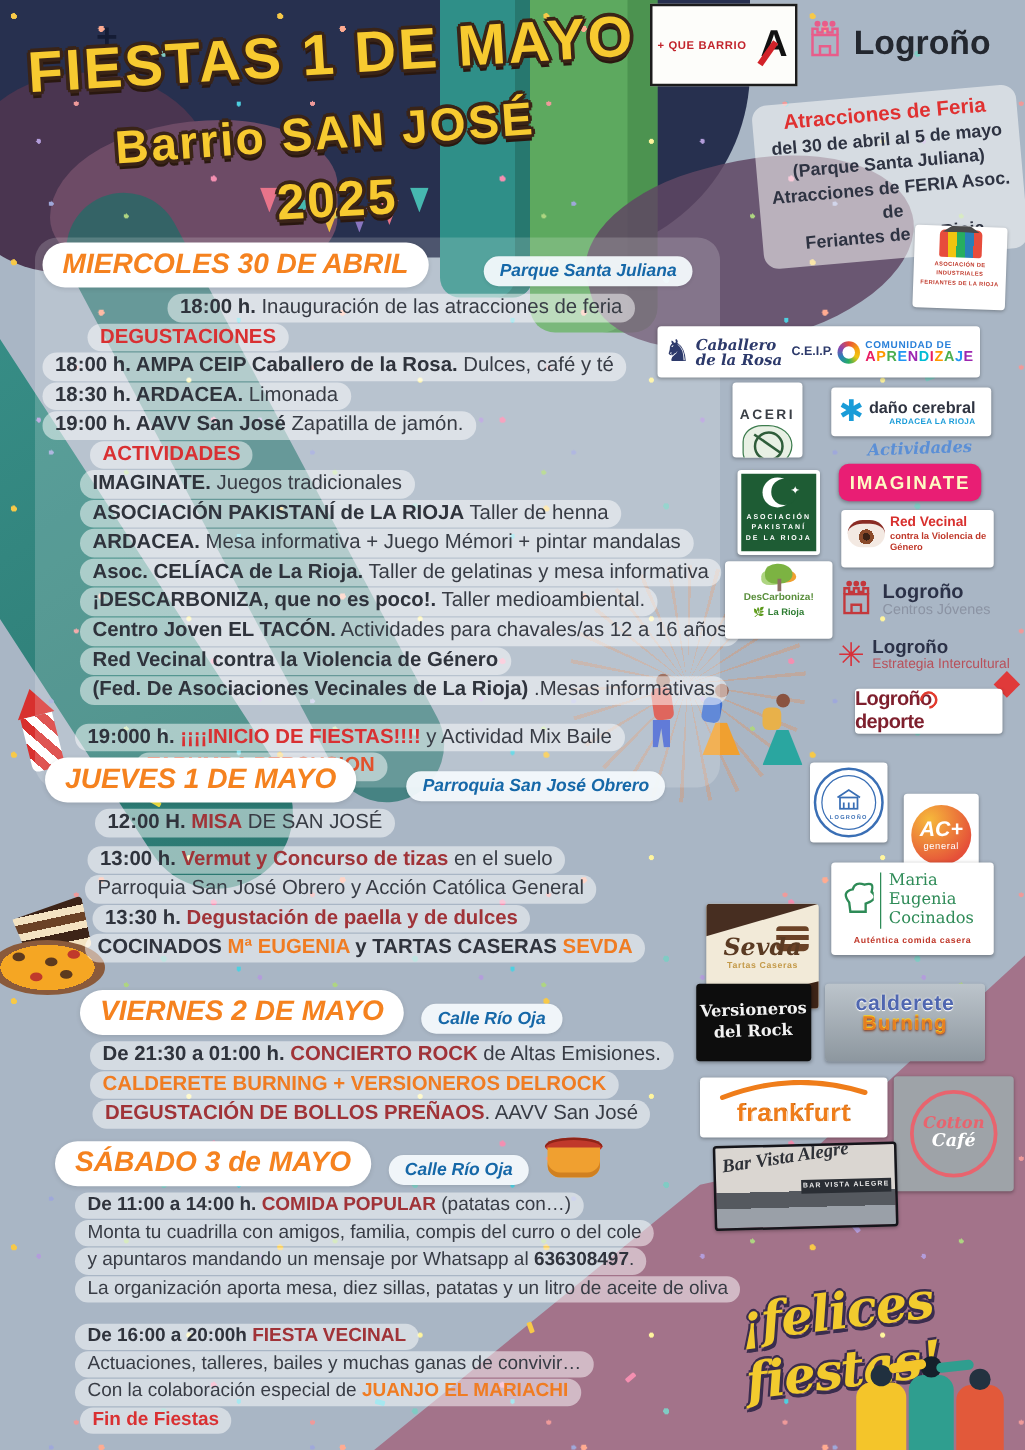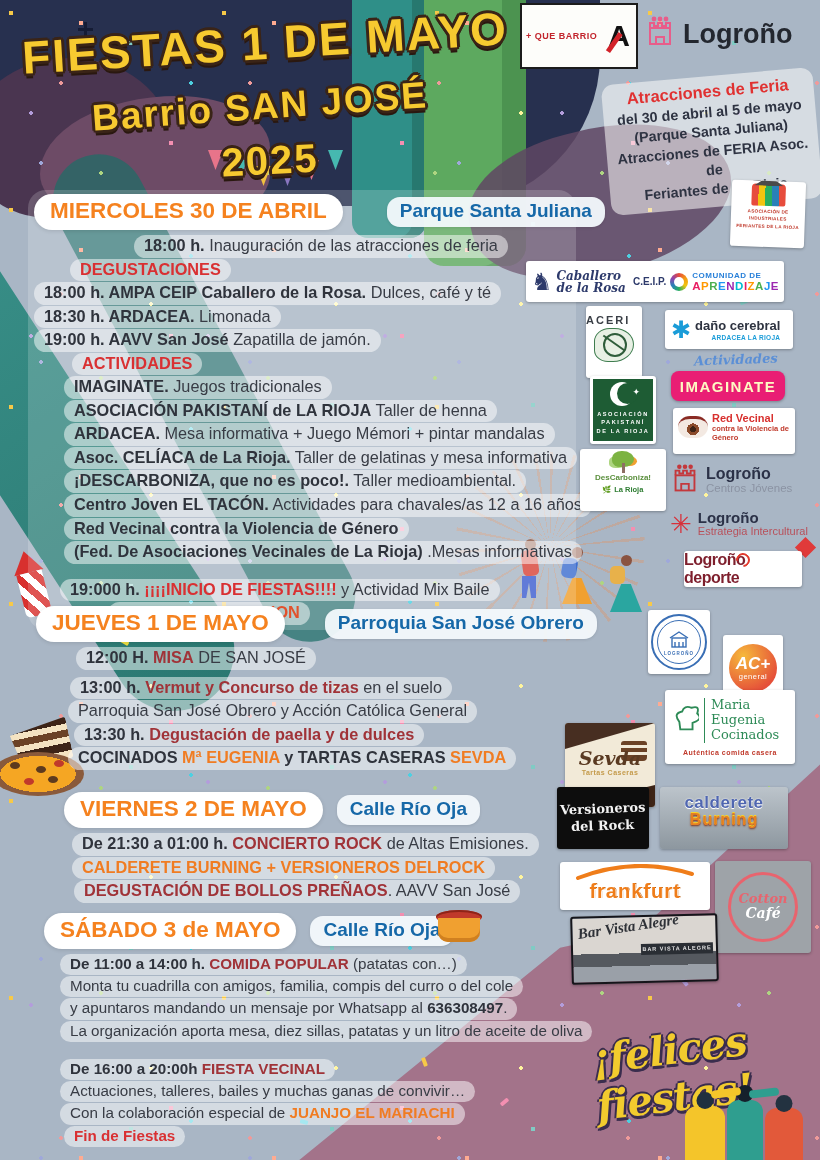--- a/index.html
+++ b/index.html
@@ -44,23 +44,23 @@
   .qb-a{position:relative;font-size:30px;font-weight:900;color:#111;line-height:1;margin-right:2px;}
   .qb-a:after{content:"";position:absolute;left:2px;bottom:-2px;width:22px;height:5px;background:#d22229;transform:rotate(-55deg);transform-origin:left bottom;}
   .lg-logrono-top{position:absolute;left:645px;top:16px;z-index:6;display:flex;align-items:center;gap:8px;}
   .logrono-word{font-size:27px;font-weight:700;color:#23272f;}
   .atracciones{position:absolute;left:606px;top:76px;width:212px;z-index:6;transform:rotate(-5deg);
     background:rgba(252,252,250,.55);border-radius:12px;padding:6px 6px 8px;box-sizing:border-box;text-align:center;}
   .atr-title{color:#e03131;font-weight:800;font-size:16.5px;margin-bottom:2px;}
   .atr-line{color:#2e3342;font-weight:600;font-size:14.3px;line-height:1.35;}
   
   .sec{position:absolute;z-index:5;}
-  .sec-head{display:flex;align-items:center;margin-bottom:5px;}
+  .sec-head{display:flex;align-items:flex-end;margin-bottom:5px;font-style:italic;}
   .day-pill{display:inline-block;background:#fff;border-radius:18px;padding:4px 16px 6px;color:#f5821f;font-weight:800;font-size:22.5px;box-shadow:0 1px 4px rgba(0,0,0,.12);white-space:nowrap;}
-  .venue-pill{display:inline-block;background:rgba(243,249,252,.95);border-radius:13px;padding:3px 13px 5px;color:#1668a8;font-weight:800;font-size:19px;box-shadow:0 1px 3px rgba(0,0,0,.1);white-space:nowrap;}
+  .venue-pill{display:inline-block;background:rgba(243,249,252,.95);border-radius:13px;padding:3px 13px 5px;color:#1668a8;font-weight:800;font-size:14px;box-shadow:0 1px 3px rgba(0,0,0,.1);white-space:nowrap;}
   .sec-head .venue-pill{margin-left:14px;margin-bottom:1px;}
   #sec-0 .sec-head .venue-pill{margin-left:44px;}
   #sec-1 .sec-head .venue-pill{margin-left:40px;}
   .line{display:table;background:rgba(255,255,255,.5);border-radius:12px;padding:1px 10px 2px;margin-bottom:1px;white-space:nowrap;font-size:16.3px;line-height:1.2;}
   #sec-3 .line{font-size:15.2px;}
   .venue-row{margin:2px 0;}
   .s-n{color:#383c45;}
   .s-b{color:#2f333c;font-weight:700;}
   .s-r{color:#d93032;font-weight:700;}
   .s-or{color:#e2512c;font-weight:700;}
@@ -74,21 +74,21 @@
   .logo{position:absolute;z-index:6;background:#fff;border-radius:3px;box-shadow:0 1px 3px rgba(0,0,0,.3);overflow:hidden;box-sizing:border-box;}
   .lg-ceip{left:526px;top:261px;width:258px;height:41px;display:flex;align-items:center;gap:4px;padding:2px 5px;}
   .ceip-knight{font-size:24px;color:#2d3a6b;line-height:1;}
   .ceip-script{font-family:"DejaVu Serif",serif;font-style:italic;font-weight:700;color:#2d3a6b;font-size:12px;line-height:1;}
   .ceip-ceip{color:#2d3a6b;font-weight:800;font-size:10px;}
   .ceip-circle{width:18px;height:18px;border-radius:50%;background:conic-gradient(#e74c3c,#f39c12,#f1c40f,#27ae60,#2980b9,#8e44ad,#e74c3c);flex:none;position:relative;}
   .ceip-circle:after{content:"";position:absolute;inset:4px;background:#fff;border-radius:50%;}
   .ceip-com{font-size:8px;font-weight:800;color:#2980d9;letter-spacing:.5px;}
   .ceip-apr{font-size:11.5px;font-weight:900;letter-spacing:.5px;color:#e91e63;}
   .rb0{color:#e91e63}.rb1{color:#ff9800}.rb2{color:#4caf50}.rb3{color:#2196f3}.rb4{color:#9c27b0}.rb5{color:#00bcd4}
-  .lg-aceri{left:586px;top:306px;width:56px;height:72px;padding-top:8px;}
+  .lg-aceri{left:586px;top:306px;width:56px;height:60px;text-align:center;padding-top:20px;}
   .aceri-name{font-size:11px;font-weight:700;color:#3a3f46;letter-spacing:2px;}
   .aceri-map{margin:2px auto 0;width:38px;height:32px;background:#e8f0e4;border:1.5px solid #3e7d4f;border-radius:45% 55% 60% 40%;position:relative;}
   .aceri-map:before{content:"";position:absolute;left:8px;top:4px;width:20px;height:20px;border:2px solid #2f5d3a;border-radius:50%;}
   .aceri-map:after{content:"";position:absolute;left:6px;top:13px;width:26px;height:2px;background:#2f5d3a;transform:rotate(35deg);}
   .lg-dano{left:665px;top:310px;width:128px;height:39px;display:flex;align-items:center;gap:4px;padding:2px 6px;}
   .dano-star{color:#1a9cd8;font-size:24px;line-height:1;}
   .dano-main{font-size:13px;font-weight:800;color:#2e3340;line-height:1;}
   .dano-sub{font-size:6.5px;font-weight:800;color:#1a9cd8;text-align:right;margin-top:2px;letter-spacing:.3px;}
   .imag-activ{position:absolute;left:694px;top:352px;z-index:6;font-family:"DejaVu Serif",serif;font-style:italic;font-weight:700;color:#5b8fd6;font-size:13px;transform:rotate(-2deg);}
   .lg-imaginate{left:671px;top:371px;width:114px;height:30px;background:#e91e74;border-radius:8px;display:flex;align-items:center;justify-content:center;}

